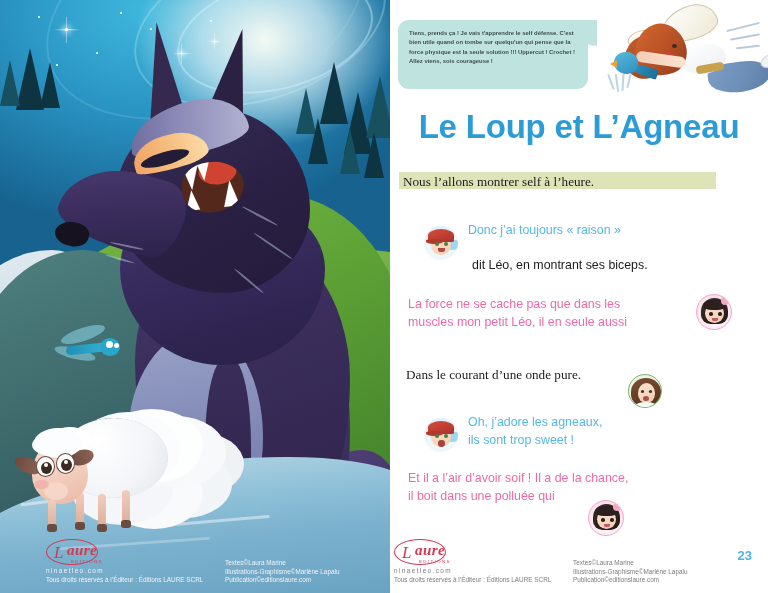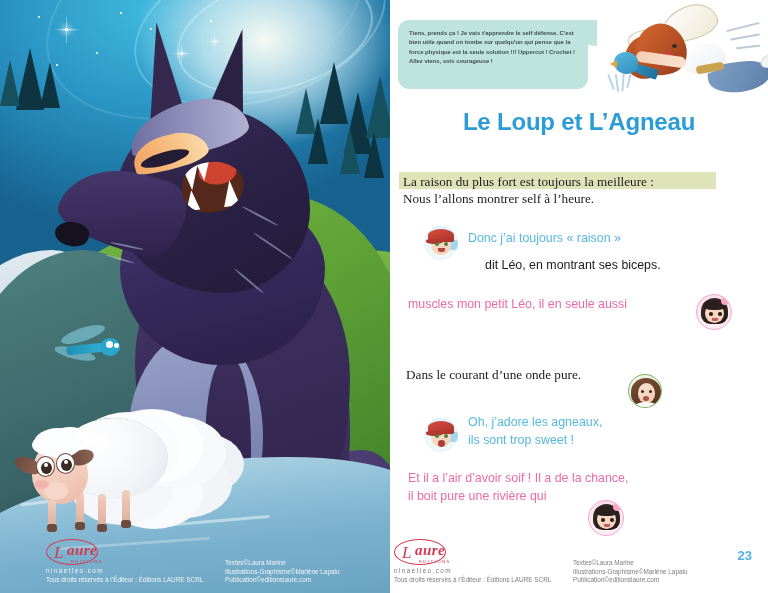--- a/index.html
+++ b/index.html
@@ -302,21 +302,21 @@
   }
   .f-bird { position:absolute; left:26px; top:44px; width:24px; height:22px; background:linear-gradient(150deg,#59b9dd,#2f8fbd); border-radius:50% 50% 45% 55%; }
   .f-bird-beak { position:absolute; left:22px; top:52px; width:0; height:0; border-top:4px solid transparent; border-bottom:4px solid transparent; border-right:7px solid #e8a33c; }
   .f-bird-tail { position:absolute; left:44px; top:58px; width:26px; height:10px; background:linear-gradient(90deg,#2f8fbd,#1d6f98); border-radius:50% 10% 10% 50%; transform:rotate(18deg); }
   .f-speed { position:absolute; height:2px; background:rgba(120,150,175,.5); border-radius:2px; }
   .f-spray { position:absolute; width:1.5px; background:rgba(140,185,210,.6); }
 
   
   .title {
     position:absolute; left:0; right:0; top:108px; text-align:center;
-    font-size:24px; font-weight:bold; color:#2c9cd6; letter-spacing:-.2px;
+    font-size:33px; font-weight:bold; color:#2c9cd6; letter-spacing:-.2px;
   }
 
   
   .verse-hl {
     position:absolute; left:9px; top:172px; width:317px; height:17px;
     background:#dfe3b8;
   }
   .verse1 {
     position:absolute; left:13px; top:173px; width:330px;
     font-family:"Liberation Serif", serif; font-size:13.2px; line-height:17.4px; color:#1b1b1b;
@@ -518,51 +518,51 @@
       <div class="f-spray" style="left:22px;top:66px;height:16px;transform:rotate(-20deg);"></div>
       <div class="f-spray" style="left:28px;top:66px;height:18px;transform:rotate(-8deg);"></div>
       <div class="f-spray" style="left:34px;top:66px;height:17px;transform:rotate(4deg);"></div>
       <div class="f-spray" style="left:40px;top:66px;height:14px;transform:rotate(14deg);"></div>
     </div>
 
     <h1 class="title">Le Loup et L’Agneau</h1>
 
     <div class="verse-hl"></div>
     <div class="verse1">
-      <div>La raison du plus fort est toujours la meilleure :</div>
       <div>Nous l’allons montrer self à l’heure.</div>
     </div>
 
     <div class="blk" style="left:10px;top:222px;width:360px;">
       <div class="av av-leo" style="left:24px;top:4px;">
         <div class="leo-wing"></div>
         <div class="leo-face"></div>
         <div class="leo-hat"></div>
         <div class="leo-hat-brim"></div>
         <div class="leo-eye" style="left:11px;"></div>
         <div class="leo-eye" style="left:20px;"></div>
         <div class="leo-mouth"></div>
       </div>
-      <div class="dlg-text leo-blue" style="position:absolute;left:68px;top:8px;">
+      <div class="dlg-text leo-blue" style="position:absolute;left:68px;top:0px;">
         <div>Donc j’ai toujours « raison »</div>
       </div>
-      <div class="narr" style="position:absolute;left:85px;top:35px;">dit Léo, en montrant ses biceps.</div>
+      <div class="narr" style="position:absolute;left:72px;top:35px;">dit Léo, en montrant ses biceps.</div>
     </div>
 
     <div class="blk" style="left:10px;top:296px;width:360px;">
       <div class="av av-nina" style="left:296px;top:-2px;">
         <div class="nina-hair"></div>
         <div class="nina-face"></div>
         <div class="nina-bang"></div>
         <div class="nina-eye" style="left:12px;"></div>
         <div class="nina-eye" style="left:21px;"></div>
         <div class="nina-mouth"></div>
         <div class="nina-flower"></div>
       </div>
       <div class="dlg-text nina-pink" style="position:absolute;left:8px;top:0px;">
+        <div>La force ne se cache pas que dans les</div>
         <div>muscles mon petit Léo, il en seule aussi</div>
       </div>
     </div>
 
     <div class="blk" style="left:10px;top:366px;width:360px;">
       <div class="av av-lf" style="left:228px;top:8px;">
         <div class="lf-wig"></div>
         <div class="lf-face"></div>
         <div class="lf-eye" style="left:12px;"></div>
         <div class="lf-eye" style="left:20px;"></div>
@@ -595,21 +595,21 @@
         <div class="nina-hair"></div>
         <div class="nina-face"></div>
         <div class="nina-bang"></div>
         <div class="nina-eye" style="left:12px;"></div>
         <div class="nina-eye" style="left:21px;"></div>
         <div class="nina-mouth"></div>
         <div class="nina-flower"></div>
       </div>
       <div class="dlg-text nina-pink" style="position:absolute;left:8px;top:0px;">
         <div>Et il a l’air d’avoir soif ! Il a de la chance,</div>
-        <div>il boit pure une rivière qui</div>
+        <div>il boit dans une polluée qui</div>
       </div>
     </div>
 
     <div class="credits">
       <div class="logo" style="left:4px;top:-2px;">
         <div class="logo-oval">
           <span class="logo-L">L</span>
           <span class="logo-word">aure</span>
           <span class="logo-sub">EDITIONS</span>
         </div>

